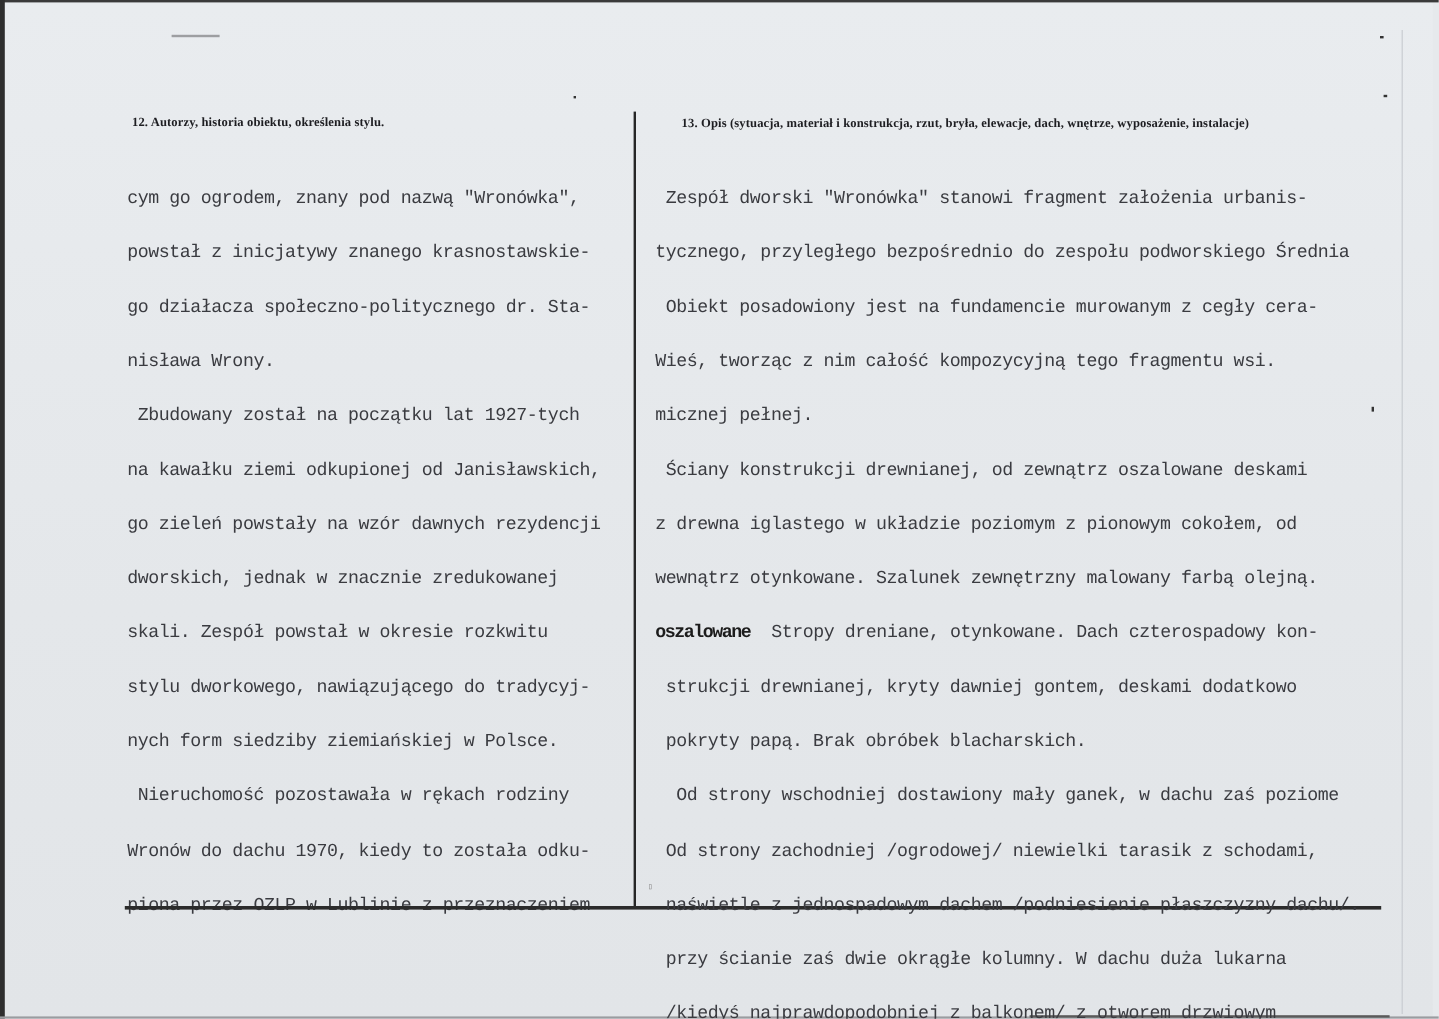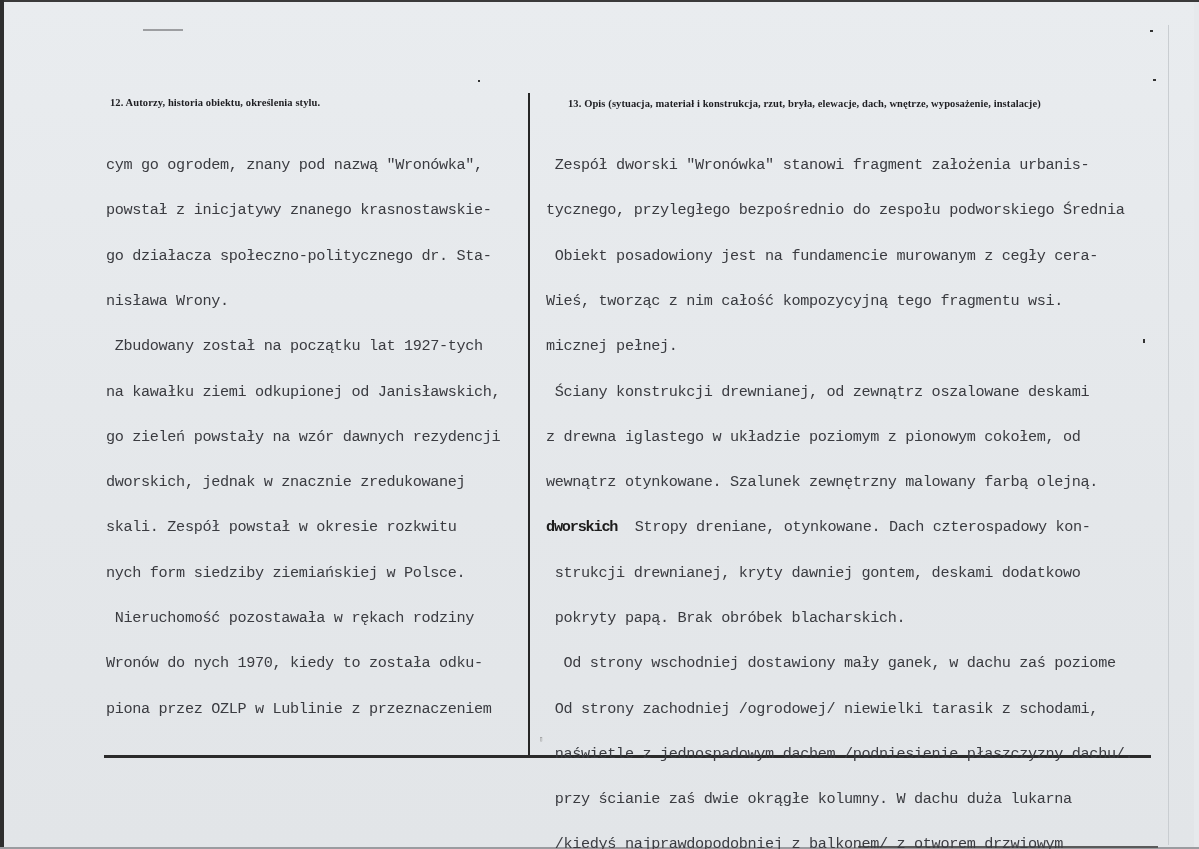--- a/index.html
+++ b/index.html
@@ -92,44 +92,45 @@
 <div class="typed" id="left-body" style="left:106px; top:128px;">
   <span class="line">cym go ogrodem, znany pod nazwą "Wronówka",</span>
   <span class="line">powstał z inicjatywy znanego krasnostawskie-</span>
   <span class="line">go działacza społeczno-politycznego dr. Sta-</span>
   <span class="line">nisława Wrony.</span>
   <span class="line"> Zbudowany został na początku lat 1927-tych</span>
   <span class="line">na kawałku ziemi odkupionej od Janisławskich,</span>
   <span class="line">go zieleń powstały na wzór dawnych rezydencji</span>
   <span class="line">dworskich, jednak w znacznie zredukowanej</span>
   <span class="line">skali. Zespół powstał w okresie rozkwitu</span>
+  <span class="line">stylu dworkowego, nawiązującego do tradycyj-</span>
   <span class="line">nych form siedziby ziemiańskiej w Polsce.</span>
   <span class="line"> Nieruchomość pozostawała w rękach rodziny</span>
-  <span class="line">Wronów do nych 1970, kiedy to została odku-</span>
+  <span class="line">Wronów do dachu 1970, kiedy to została odku-</span>
   <span class="line">piona przez OZLP w Lublinie z przeznaczeniem</span>
   
 </div>
 
 <div class="divider"></div>
 <div class="bottom-rule"></div>
 <div class="bottom-rule-2"></div>
 <div class="margin-mark" style="left:537px; top:735px; font-size:7px; writing-mode:vertical-rl; color:#888;">▯</div>
 
 <div class="section-heading" style="left:568px; top:98px;">13. Opis (sytuacja, materiał i konstrukcja, rzut, bryła, elewacje, dach, wnętrze, wyposażenie, instalacje)</div>
 
 <div class="typed" id="right-body" style="left:546px; top:128px;">
   <span class="line"> Zespół dworski "Wronówka" stanowi fragment założenia urbanis-</span>
   <span class="line">tycznego, przyległego bezpośrednio do zespołu podworskiego Średnia</span>
   <span class="line"> Obiekt posadowiony jest na fundamencie murowanym z cegły cera-</span>
   <span class="line">Wieś, tworząc z nim całość kompozycyjną tego fragmentu wsi.</span>
   <span class="line">micznej pełnej.</span>
   <span class="line"> Ściany konstrukcji drewnianej, od zewnątrz oszalowane deskami</span>
   <span class="line">z drewna iglastego w układzie poziomym z pionowym cokołem, od</span>
   <span class="line">wewnątrz otynkowane. Szalunek zewnętrzny malowany farbą olejną.</span>
-  <span class="line"><span class="strike">dworskich</span><span>  Stropy dreniane, otynkowane. Dach czterospadowy kon-</span></span>
+  <span class="line"><span class="strike">oszalowane</span><span>  Stropy dreniane, otynkowane. Dach czterospadowy kon-</span></span>
   <span class="line"> strukcji drewnianej, kryty dawniej gontem, deskami dodatkowo</span>
   <span class="line"> pokryty papą. Brak obróbek blacharskich.</span>
   <span class="line">  Od strony wschodniej dostawiony mały ganek, w dachu zaś poziome</span>
   <span class="line"> Od strony zachodniej /ogrodowej/ niewielki tarasik z schodami,</span>
   <span class="line"> naświetle z jednospadowym dachem /podniesienie płaszczyzny dachu/.</span>
   <span class="line"> przy ścianie zaś dwie okrągłe kolumny. W dachu duża lukarna</span>
   <span class="line"> /kiedyś najprawdopodobniej z balkonem/ z otworem drzwiowym</span>
   
   
   

